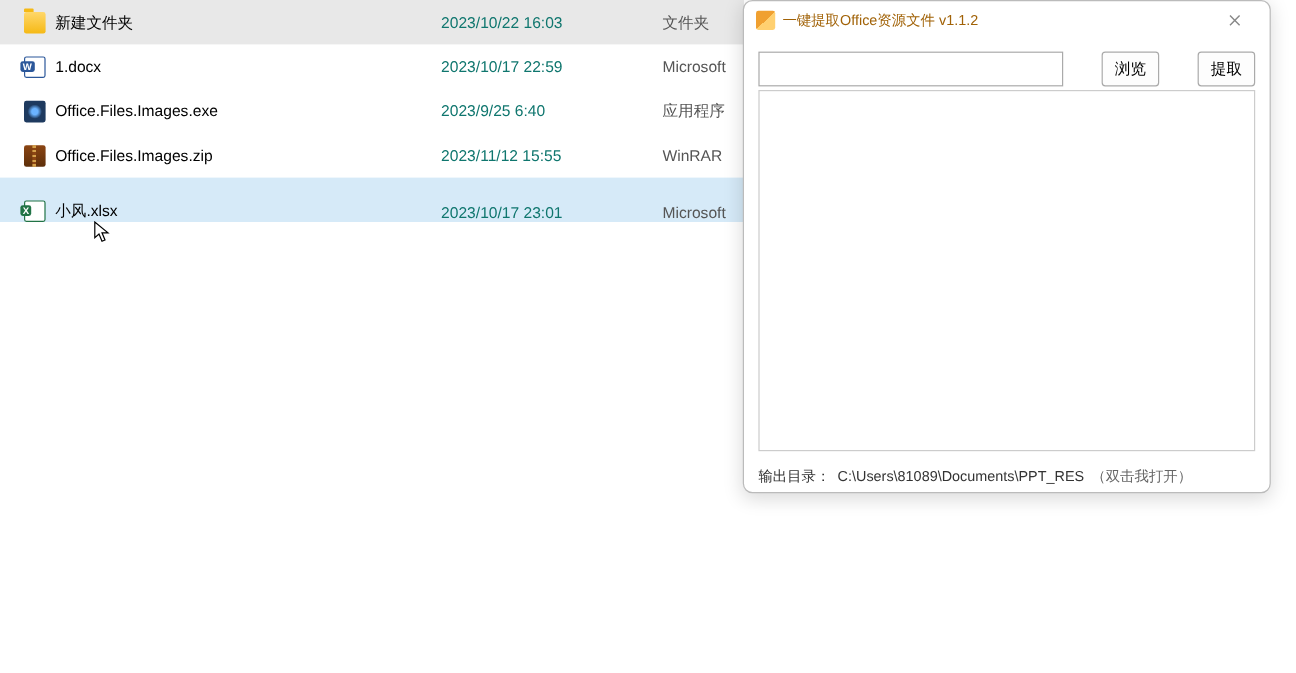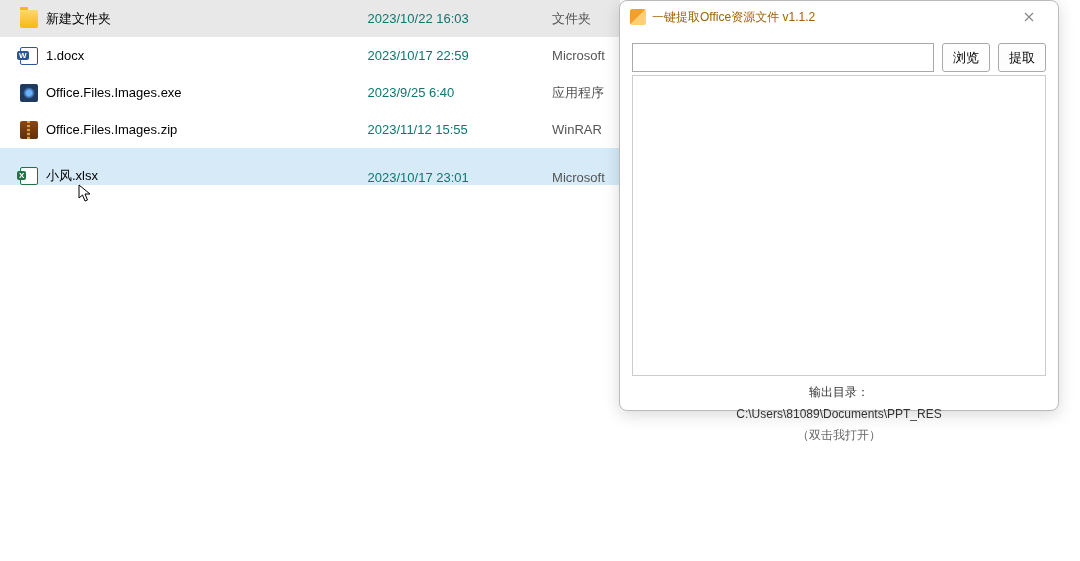--- a/index.html
+++ b/index.html
@@ -72,31 +72,30 @@
       cursor:pointer; color:#888; border-radius:4px;
     }
     .dialog-body {
       padding:10px 12px; display:flex; gap:8px;
     }
     .path-input {
       flex:1; height:29px; border:1px solid #aaa; padding:0 6px; font-size:13px; outline:none;
     }
     .dlg-btn {
       height:29px; padding:0 10px; border:1px solid #aaa; background:#fdfdfd;
-      cursor:pointer; font-size:13px; border-radius:3px; font-family:inherit;
+      cursor:pointer; font-size:13px; border-radius:3px; font-family:inherit;margin-left:24px;
     }
     .content-area {
       position:absolute; left:12px; right:12px; top:74px; bottom:34px;
       border:1px solid #ccc; background:#fff;
     }
     .status-bar {
       position:absolute; left:0; right:0; bottom:0; height:26px;
       padding:0 12px; display:flex; align-items:center; gap:6px;
       font-size:12px;
-      flex-direction:column;
     }
     .status-label { color:#333; }
     .status-path { color:#333;text-align:center; }
     .status-hint { color:#666; }
   </style>
 </head>
 <body>
 
 <div class="file-list">
     <div class="file-row selected">

